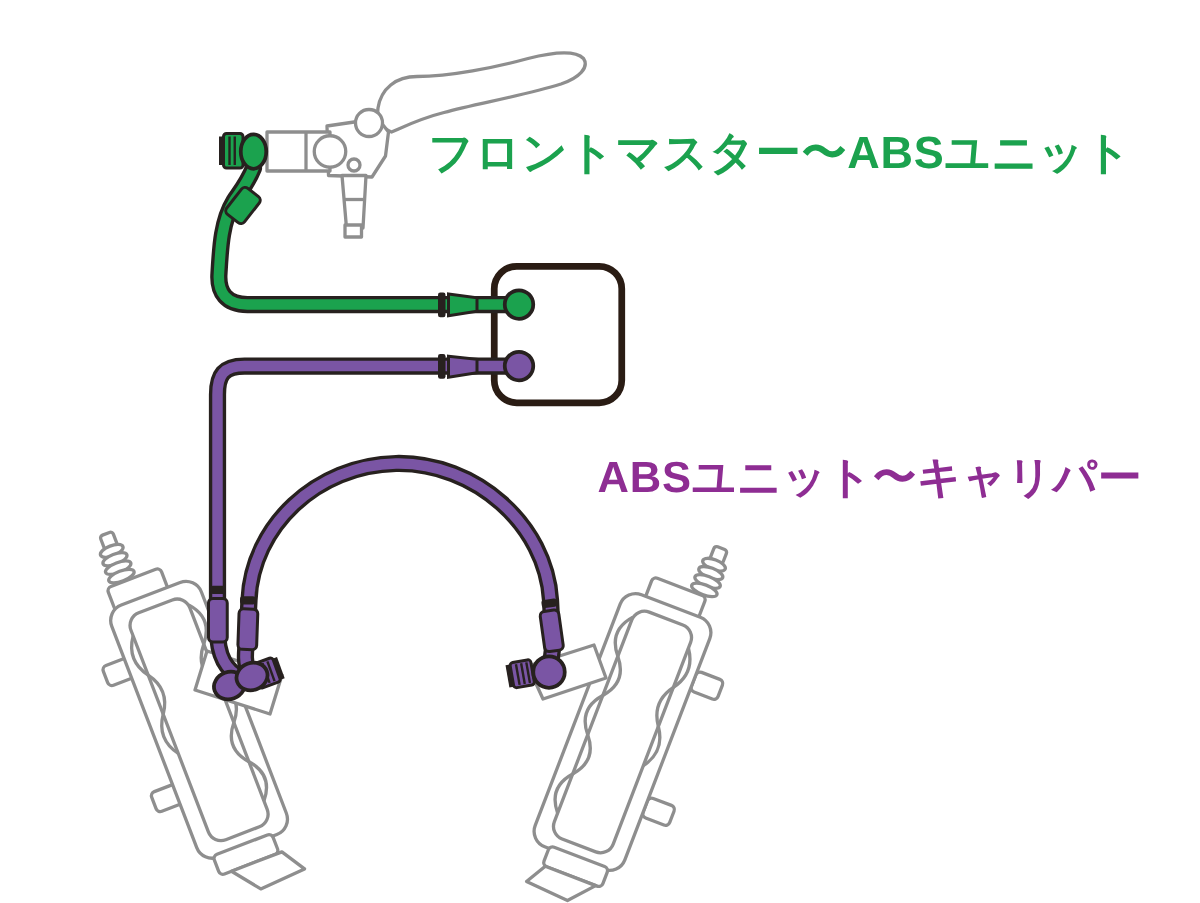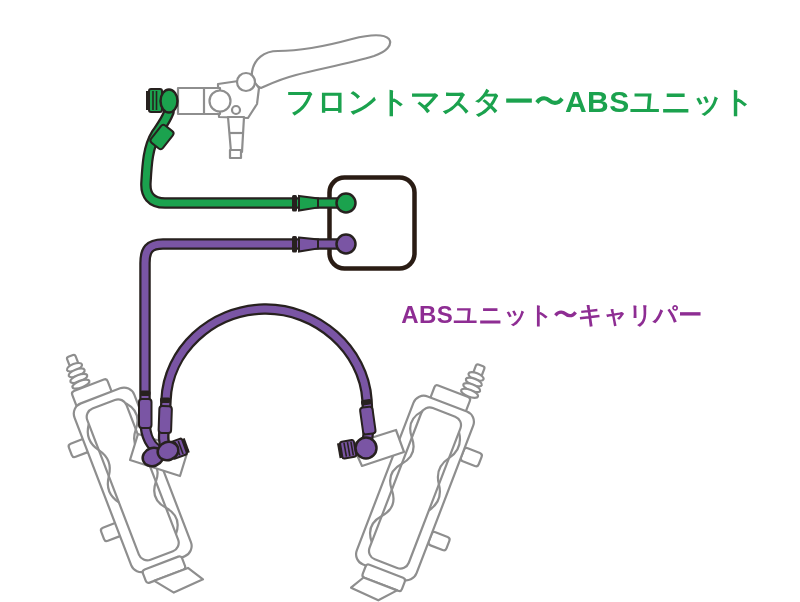--- a/index.html
+++ b/index.html
@@ -6,21 +6,21 @@
   #stage{
     position:relative;width:800px;height:602px;background:#ffffff;overflow:hidden;
     font-family:"Liberation Sans","DejaVu Sans",sans-serif;
   }
   #diagram-svg{position:absolute;left:0;top:0;}
   .label{position:absolute;font-weight:bold;white-space:nowrap;transform:translateX(-50%);letter-spacing:0.5px;}
   .label-green{color:#1ba24e;}
   .label-purple{color:#8e2d93;}
   #label-green-1{left:520px;top:82px;font-size:30px;}
   #label-green-2{left:521px;top:126px;font-size:28px;}
-  #label-purple-1{left:552px;top:299px;font-size:24px;}
+  #label-purple-1{left:580px;top:299px;font-size:29px;}
 </style>
 </head>
 <body>
 
 <div id="stage">
 
   <svg id="diagram-svg" width="800" height="602" viewBox="0 0 800 602">
 
     <g stroke="#8e8e8e" stroke-width="2.2" fill="#ffffff" stroke-linejoin="round">
       <g transform="rotate(-21 132 478)">

